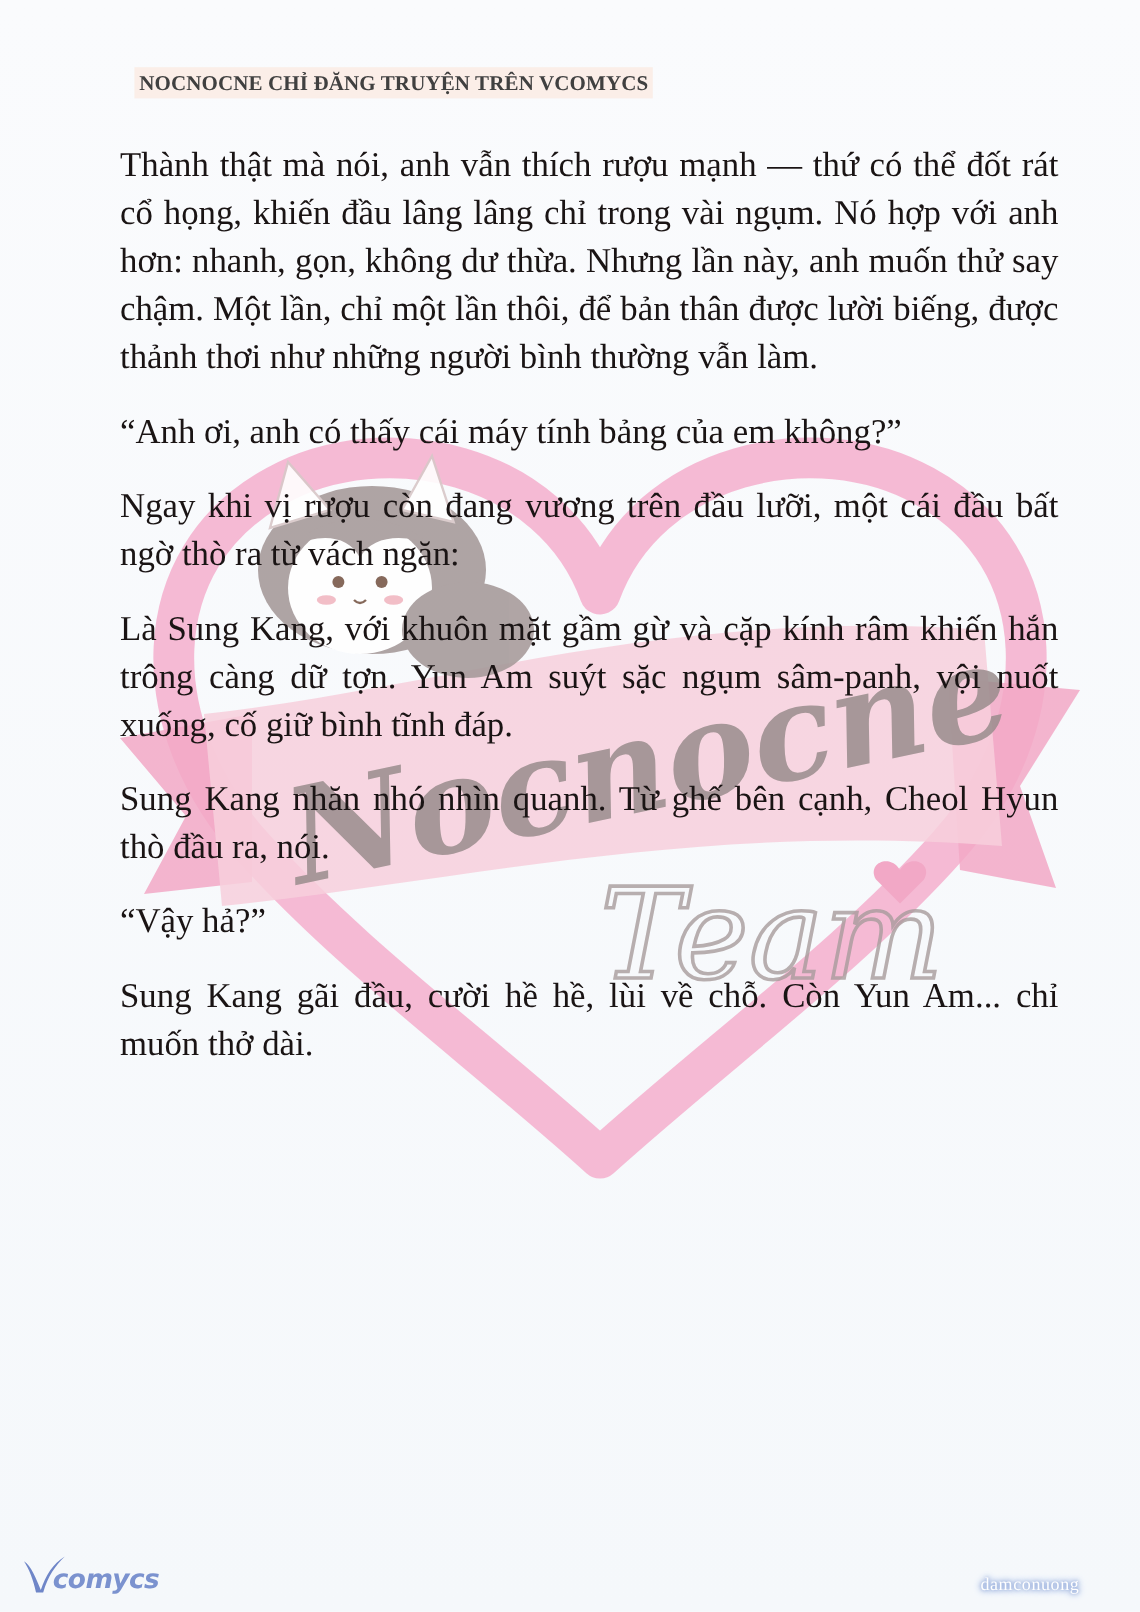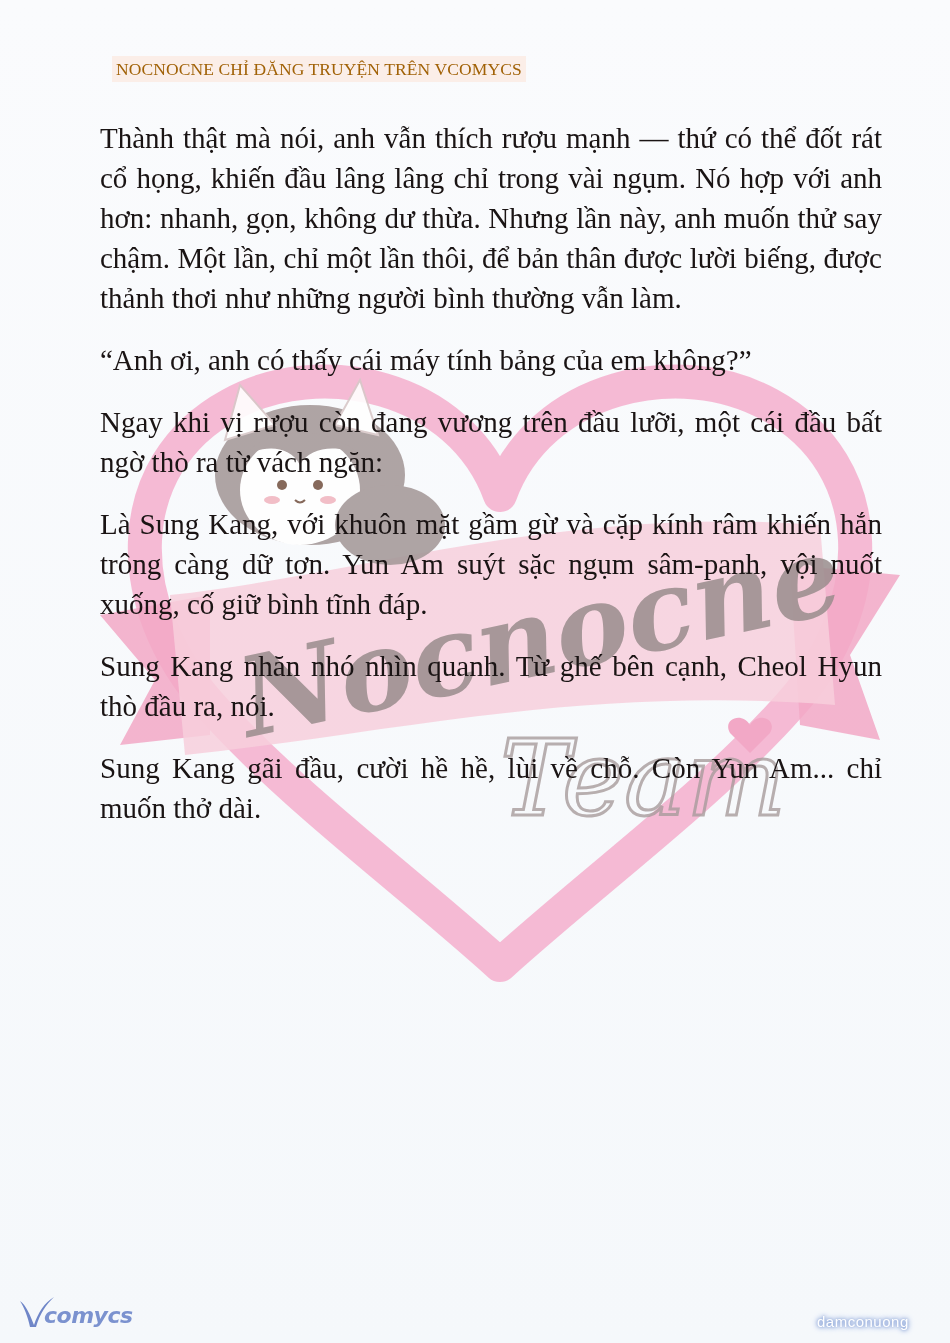--- a/index.html
+++ b/index.html
@@ -37,23 +37,23 @@
       top: 56px;
       height: 26px;
       padding: 0 4px;
       background: #fbeee8;
       z-index: 3;
       display: flex;
       align-items: center;
     }
     .header-banner span {
       font-family: "Liberation Serif", "DejaVu Serif", serif;
-      font-weight: normal;
+      font-weight: bold;
       font-size: 17.5px;
-      color: #a16207;
+      color: #404040;
       letter-spacing: 0.1px;
       white-space: nowrap;
     }
     .content {
       position: absolute;
       left: 100px;
       top: 118px;
       width: 782px;
       z-index: 2;
     }
@@ -68,21 +68,21 @@
     .footer-logo {
       position: absolute;
       left: 18px;
       top: 1295px;
       z-index: 3;
     }
     .footer-site {
       position: absolute;
       left: 817px;
       top: 1313px;
-      font-family: Liberation Sans, sans-serif;
+      font-family: Liberation Serif, serif;
       font-size: 15px;
       color: #ffffff;
       letter-spacing: 0.5px;
       text-shadow: 0 0 3px #7f9bd4, 0 0 5px #8aa4da, 0 0 7px #9ab0de;
       z-index: 3;
     }
   </style>
 </head>
 <body>
 
@@ -120,20 +120,21 @@
   <div class="header-banner">
     <span>NOCNOCNE CHỈ ĐĂNG TRUYỆN TRÊN VCOMYCS</span>
   </div>
 
   <div class="content">
     <p class="para">Thành thật mà nói, anh vẫn thích rượu mạnh — thứ có thể đốt rát cổ họng, khiến đầu lâng lâng chỉ trong vài ngụm. Nó hợp với anh hơn: nhanh, gọn, không dư thừa. Nhưng lần này, anh muốn thử say chậm. Một lần, chỉ một lần thôi, để bản thân được lười biếng, được thảnh thơi như những người bình thường vẫn làm.</p>
     <p class="para">“Anh ơi, anh có thấy cái máy tính bảng của em không?”</p>
     <p class="para">Ngay khi vị rượu còn đang vương trên đầu lưỡi, một cái đầu bất ngờ thò ra từ vách ngăn:</p>
     <p class="para">Là Sung Kang, với khuôn mặt gầm gừ và cặp kính râm khiến hắn trông càng dữ tợn. Yun Am suýt sặc ngụm sâm-panh, vội nuốt xuống, cố giữ bình tĩnh đáp.</p>
     <p class="para">Sung Kang nhăn nhó nhìn quanh. Từ ghế bên cạnh, Cheol Hyun thò đầu ra, nói.</p>
+    <p class="para">“Vậy hả?”</p>
     <p class="para">Sung Kang gãi đầu, cười hề hề, lùi về chỗ. Còn Yun Am... chỉ muốn thở dài.</p>
   </div>
 
   <svg class="footer-logo" width="130" height="36" viewBox="0 0 130 36" xmlns="http://www.w3.org/2000/svg">
     <path d="M2 6 C 8 10, 12 20, 16 30 C 20 18, 26 8, 36 2 C 28 10, 22 18, 18 32 L 12 32 C 10 22, 6 12, 2 6 Z" fill="#6f86c8"></path>
     <text x="26" y="28" font-family="DejaVu Sans, sans-serif" font-style="italic" font-weight="bold" font-size="22" fill="#7b92cf" letter-spacing="-0.5">comycs</text>
   </svg>
 
   <div class="footer-site">damconuong</div>
 </div>

